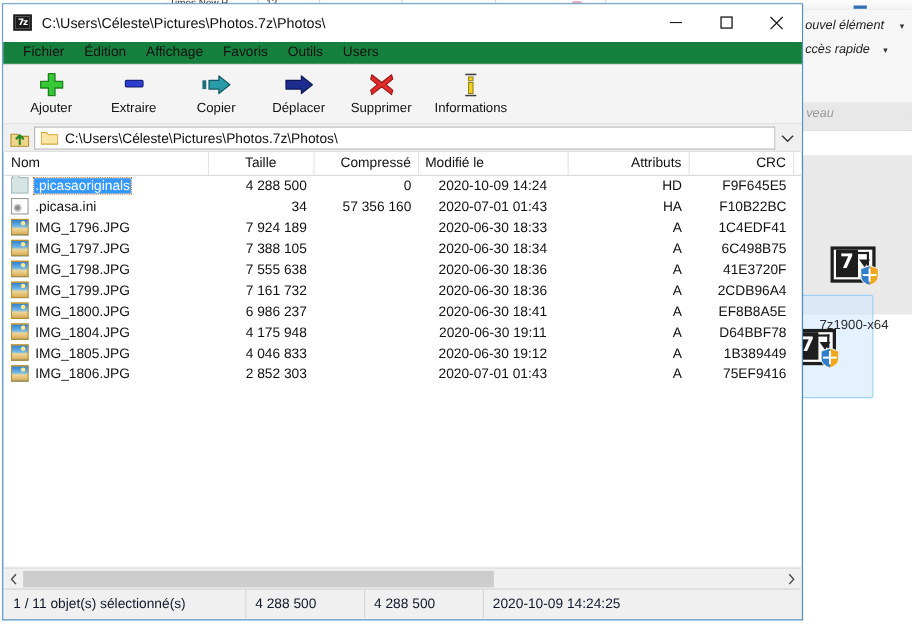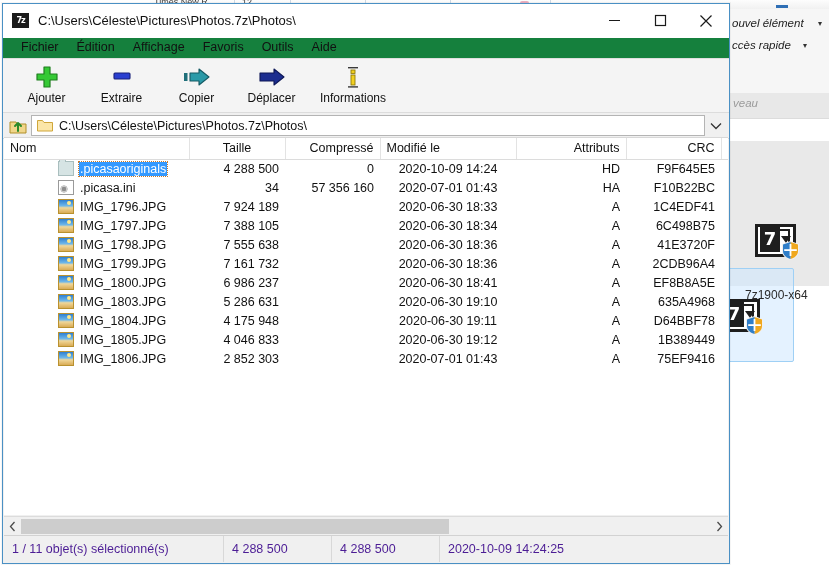--- a/index.html
+++ b/index.html
@@ -179,21 +179,21 @@
     white-space:nowrap;box-sizing:border-box;overflow:hidden;
   }
   td.t-nom{text-align:left;}
   td.t-taille{text-align:right;}
   td.t-comp{text-align:right;}
   td.t-mod{text-align:center;}
   td.t-attr{text-align:right;padding-right:22px;}
   td.t-crc{text-align:right;}
   td.t-last{text-align:right;}
 
-  .namecell{display:flex;align-items:center;margin-left:48px;}
+  .namecell{display:flex;align-items:center;}
   .namecell .nm{margin-left:5px;padding:0 1px;}
   tr.sel .namecell .nm{
     background:#3399ff;color:#ffffff;outline:1px dotted #c87a2a;
   }
 
   
   .ic{width:16px;height:15px;flex:0 0 auto;position:relative;}
   .ic-folder-hidden{
     background:#cfe0e0;border:1px solid #9bb3b3;box-sizing:border-box;opacity:.85;
   }
@@ -232,21 +232,21 @@
     position:absolute;left:0;top:1px;width:62%;height:15px;background:#cdcdcd;
   }
 
   
   .statusbar{
     position:absolute;left:1px;right:1px;bottom:1px;height:26px;
     background:#f0f0f0;border-top:1px solid #d2d2d2;display:flex;align-items:center;
   }
   .sb-cell{
     height:26px;display:flex;align-items:center;padding-left:8px;
-    font-size:12.5px;color:#4c1d95;border-right:1px solid #d8d8d8;
+    font-size:12.5px;color:#0f172a;border-right:1px solid #d8d8d8;
     box-sizing:border-box;white-space:nowrap;
   }
   .sb-1{width:220px;}
   .sb-2{width:108px;}
   .sb-3{width:108px;}
   .sb-4{flex:1;border-right:none;}
 </style>
 </head>
 <body>
 
@@ -339,21 +339,21 @@
       </div>
     </div>
   </div>
 
   <div class="menubar">
     <span class="menu-item">Fichier</span>
     <span class="menu-item">Édition</span>
     <span class="menu-item">Affichage</span>
     <span class="menu-item">Favoris</span>
     <span class="menu-item">Outils</span>
-    <span class="menu-item">Aide</span>
+    <span class="menu-item">Users</span>
   </div>
 
   <div class="toolbar">
 
     <div class="tb-btn">
       <span class="tb-ico">
         <svg width="22" height="22" viewBox="0 0 22 22">
           <path d="M8 1 H14 V8 H21 V14 H14 V21 H8 V14 H1 V8 H8 Z" fill="#35c935" stroke="#1e7f1e" stroke-width="1.2" stroke-linejoin="round"></path>
         </svg>
       </span>
@@ -382,20 +382,28 @@
 
     <div class="tb-btn">
       <span class="tb-ico">
         <svg width="28" height="22" viewBox="0 0 28 22">
           <path d="M2 7 H16 V3 L26 11 L16 19 V15 H2 Z" fill="#1c2d8f" stroke="#0d1757" stroke-width="1.1" stroke-linejoin="round"></path>
         </svg>
       </span>
       <span class="tb-lbl">Déplacer</span>
     </div>
 
+    <div class="tb-btn">
+      <span class="tb-ico">
+        <svg width="24" height="22" viewBox="0 0 24 22">
+          <path d="M3 2 L12 9 L21 2 L22 6 L16 11 L22 16 L21 20 L12 13 L3 20 L2 16 L8 11 L2 6 Z" fill="#e02b2b" stroke="#9c1414" stroke-width="1" stroke-linejoin="round"></path>
+        </svg>
+      </span>
+      <span class="tb-lbl">Supprimer</span>
+    </div>
 
     <div class="tb-btn" style="width:88px;">
       <span class="tb-ico">
         <svg width="16" height="22" viewBox="0 0 16 22">
           <rect x="3" y="1" width="10" height="1.4" fill="#3a3a3a"></rect>
           <rect x="6" y="4" width="4" height="3.4" fill="#f2d020" stroke="#8f7a0b" stroke-width="0.9"></rect>
           <rect x="6" y="9" width="4" height="10" fill="#f2d020" stroke="#8f7a0b" stroke-width="0.9"></rect>
           <rect x="3" y="20.2" width="10" height="1.4" fill="#3a3a3a"></rect>
         </svg>
       </span>
@@ -532,34 +540,20 @@
             <td class="t-comp"></td>
             <td class="t-mod">2020-06-30 18:41</td>
             <td class="t-attr">A</td>
             <td class="t-crc">EF8B8A5E</td>
             <td class="t-last"></td>
           </tr>
           <tr>
             <td class="t-nom">
               <div class="namecell">
                 <span class="ic ic-jpg"></span>
-                <span class="nm">IMG_1803.JPG</span>
-              </div>
-            </td>
-            <td class="t-taille">5 286 631</td>
-            <td class="t-comp"></td>
-            <td class="t-mod">2020-06-30 19:10</td>
-            <td class="t-attr">A</td>
-            <td class="t-crc">635A4968</td>
-            <td class="t-last"></td>
-          </tr>
-          <tr>
-            <td class="t-nom">
-              <div class="namecell">
-                <span class="ic ic-jpg"></span>
                 <span class="nm">IMG_1804.JPG</span>
               </div>
             </td>
             <td class="t-taille">4 175 948</td>
             <td class="t-comp"></td>
             <td class="t-mod">2020-06-30 19:11</td>
             <td class="t-attr">A</td>
             <td class="t-crc">D64BBF78</td>
             <td class="t-last"></td>
           </tr>

